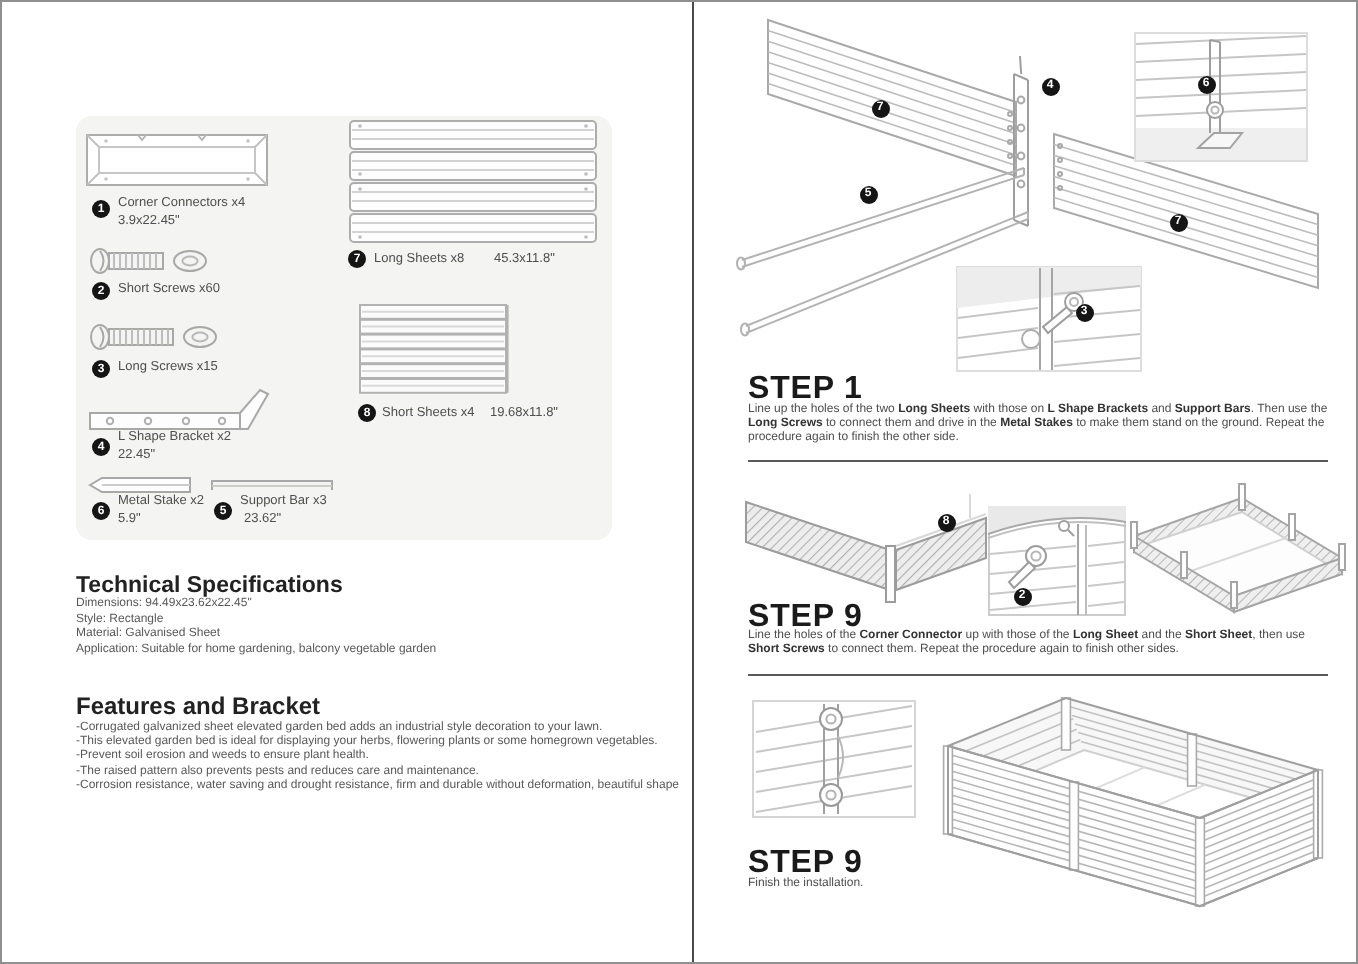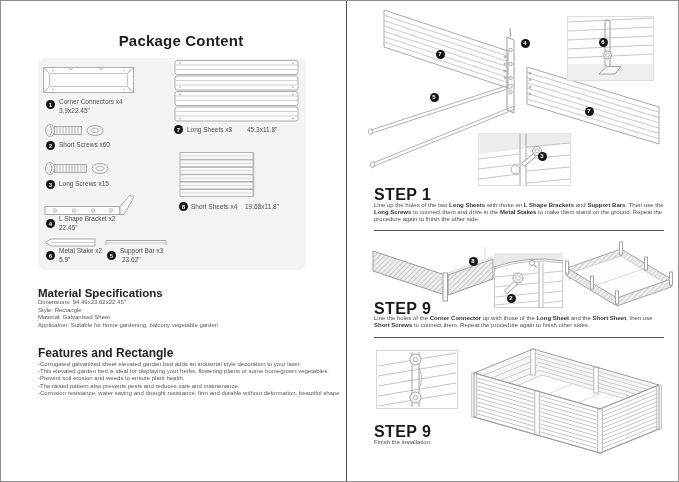--- a/index.html
+++ b/index.html
@@ -19,21 +19,20 @@
   .stepbody{position:absolute;font-size:6px;line-height:7.2px;color:#4d4d4d;margin:0;}
   .stepbody .b{font-weight:bold;color:#333;}
   .rule{position:absolute;height:1px;background:#5a5a5a;}
   svg{position:absolute;overflow:visible;}
 </style>
 </head>
 <body>
 
 <div class="page">
 
-  <div class="title">Package Content</div>
   <div class="panel"></div>
 
   <svg style="left:40px;top:63px" width="95" height="33" viewBox="0 0 95 33" fill="none">
     <rect x="2.5" y="3.5" width="90" height="25" stroke="#adadad" fill="#ffffff"></rect>
     <rect x="8.5" y="9.5" width="78" height="13" stroke="#c6c6c6"></rect>
     <line x1="2.5" y1="3.5" x2="8.5" y2="9.5" stroke="#c0c0c0"></line>
       <line x1="92.5" y1="3.5" x2="86.5" y2="9.5" stroke="#c0c0c0"></line>
     <line x1="2.5" y1="28.5" x2="8.5" y2="22.5" stroke="#c0c0c0"></line>
       <line x1="92.5" y1="28.5" x2="86.5" y2="22.5" stroke="#c0c0c0"></line>
     <polyline points="28,3.5 30,6 32,3.5" stroke="#b5b5b5"></polyline>
@@ -165,29 +164,29 @@
         <line x1="2" y1="18.7" x2="73" y2="18.7"></line>
       <line x1="2" y1="26.1" x2="73" y2="26.1"></line>
         <line x1="2" y1="33.5" x2="73" y2="33.5"></line>
         <line x1="2" y1="40.9" x2="73" y2="40.9"></line>
     </g>
   </svg>
   <div class="badge" style="left:178px;top:201px">8</div>
   <div class="plabel" style="left:190px;top:202px"><span>Short Sheets x4</span></div>
   <div class="plabel" style="left:244px;top:202px"><span>19.68x11.8"</span></div>
 
-  <div class="h2" style="left:37px;top:286px">Material Specifications</div>
+  <div class="h2" style="left:37px;top:286px">Technical Specifications</div>
   <div class="speclines" style="left:37px;top:298px;width:300px">
     <div>Dimensions: 94.49x23.62x22.45"</div>
     <div>Style: Rectangle</div>
     <div>Material: Galvanised Sheet</div>
     <div>Application: Suitable for home gardening, balcony vegetable garden</div>
   </div>
 
-  <div class="h2" style="left:37px;top:345px;font-size:12px">Features and Rectangle</div>
+  <div class="h2" style="left:37px;top:345px;font-size:12px">Features and Bracket</div>
   <div class="featlines" style="left:37px;top:360px;width:302px">
     <div>-Corrugated galvanized sheet elevated garden bed adds an industrial style decoration to your lawn.</div>
     <div>-This elevated garden bed is ideal for displaying your herbs, flowering plants or some homegrown vegetables.</div>
     <div>-Prevent soil erosion and weeds to ensure plant health.</div>
     <div>-The raised pattern also prevents pests and reduces care and maintenance.</div>
     <div>-Corrosion resistance, water saving and drought resistance, firm and durable without deformation, beautiful shape</div>
   </div>
 
   <div class="divider"></div>
 

